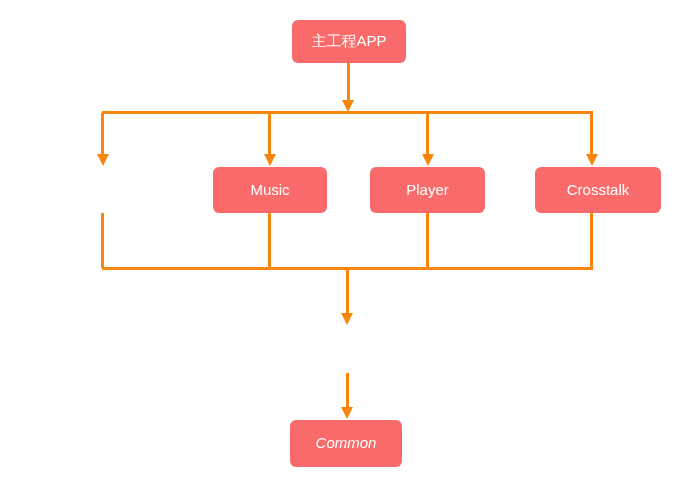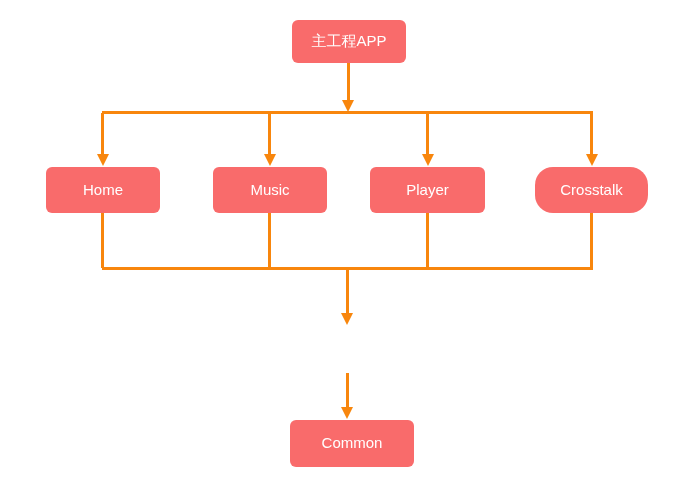--- a/index.html
+++ b/index.html
@@ -67,44 +67,41 @@
 
   <div class="vline" style="left:268px; top:113px; height:42px;"></div>
   <div class="arrowhead-down" style="left:264px; top:154px;"></div>
 
   <div class="vline" style="left:426px; top:113px; height:42px;"></div>
   <div class="arrowhead-down" style="left:422px; top:154px;"></div>
 
   <div class="vline" style="left:590px; top:113px; height:42px;"></div>
   <div class="arrowhead-down" style="left:586px; top:154px;"></div>
 
-  <div class="node" style="left:46px; top:167px; width:114px; height:46px;">
-    <span>Home</span>
-  </div>
   <div class="node" style="left:370px; top:167px; width:115px; height:46px;">
     <span>Player</span>
   </div>
   <div class="node" style="left:213px; top:167px; width:114px; height:46px;">
     <span>Music</span>
   </div>
-  <div class="node" style="left:535px; top:167px; width:113px; height:46px;border-radius:18px;">
+  <div class="node" style="left:535px; top:167px; width:126px; height:46px;">
     <span>Crosstalk</span>
   </div>
 
   <div class="vline" style="left:101px; top:213px; height:55px;"></div>
   <div class="vline" style="left:268px; top:213px; height:55px;"></div>
   <div class="vline" style="left:426px; top:213px; height:55px;"></div>
   <div class="vline" style="left:590px; top:213px; height:55px;"></div>
 
   <div class="hline" style="left:102px; top:267px; width:491px;"></div>
 
   <div class="vline" style="left:346px; top:270px; height:44px;"></div>
   <div class="arrowhead-down" style="left:341px; top:313px;"></div>
 
 
   <div class="vline" style="left:346px; top:373px; height:35px;"></div>
   <div class="arrowhead-down" style="left:341px; top:407px;"></div>
 
-  <div class="node" style="left:290px; top:420px; width:124px; height:47px;">
+  <div class="node" style="left:290px; top:420px; width:112px; height:47px;font-style:italic;">
     <span>Common</span>
   </div>
 
 </div>
 
 </body></html>

